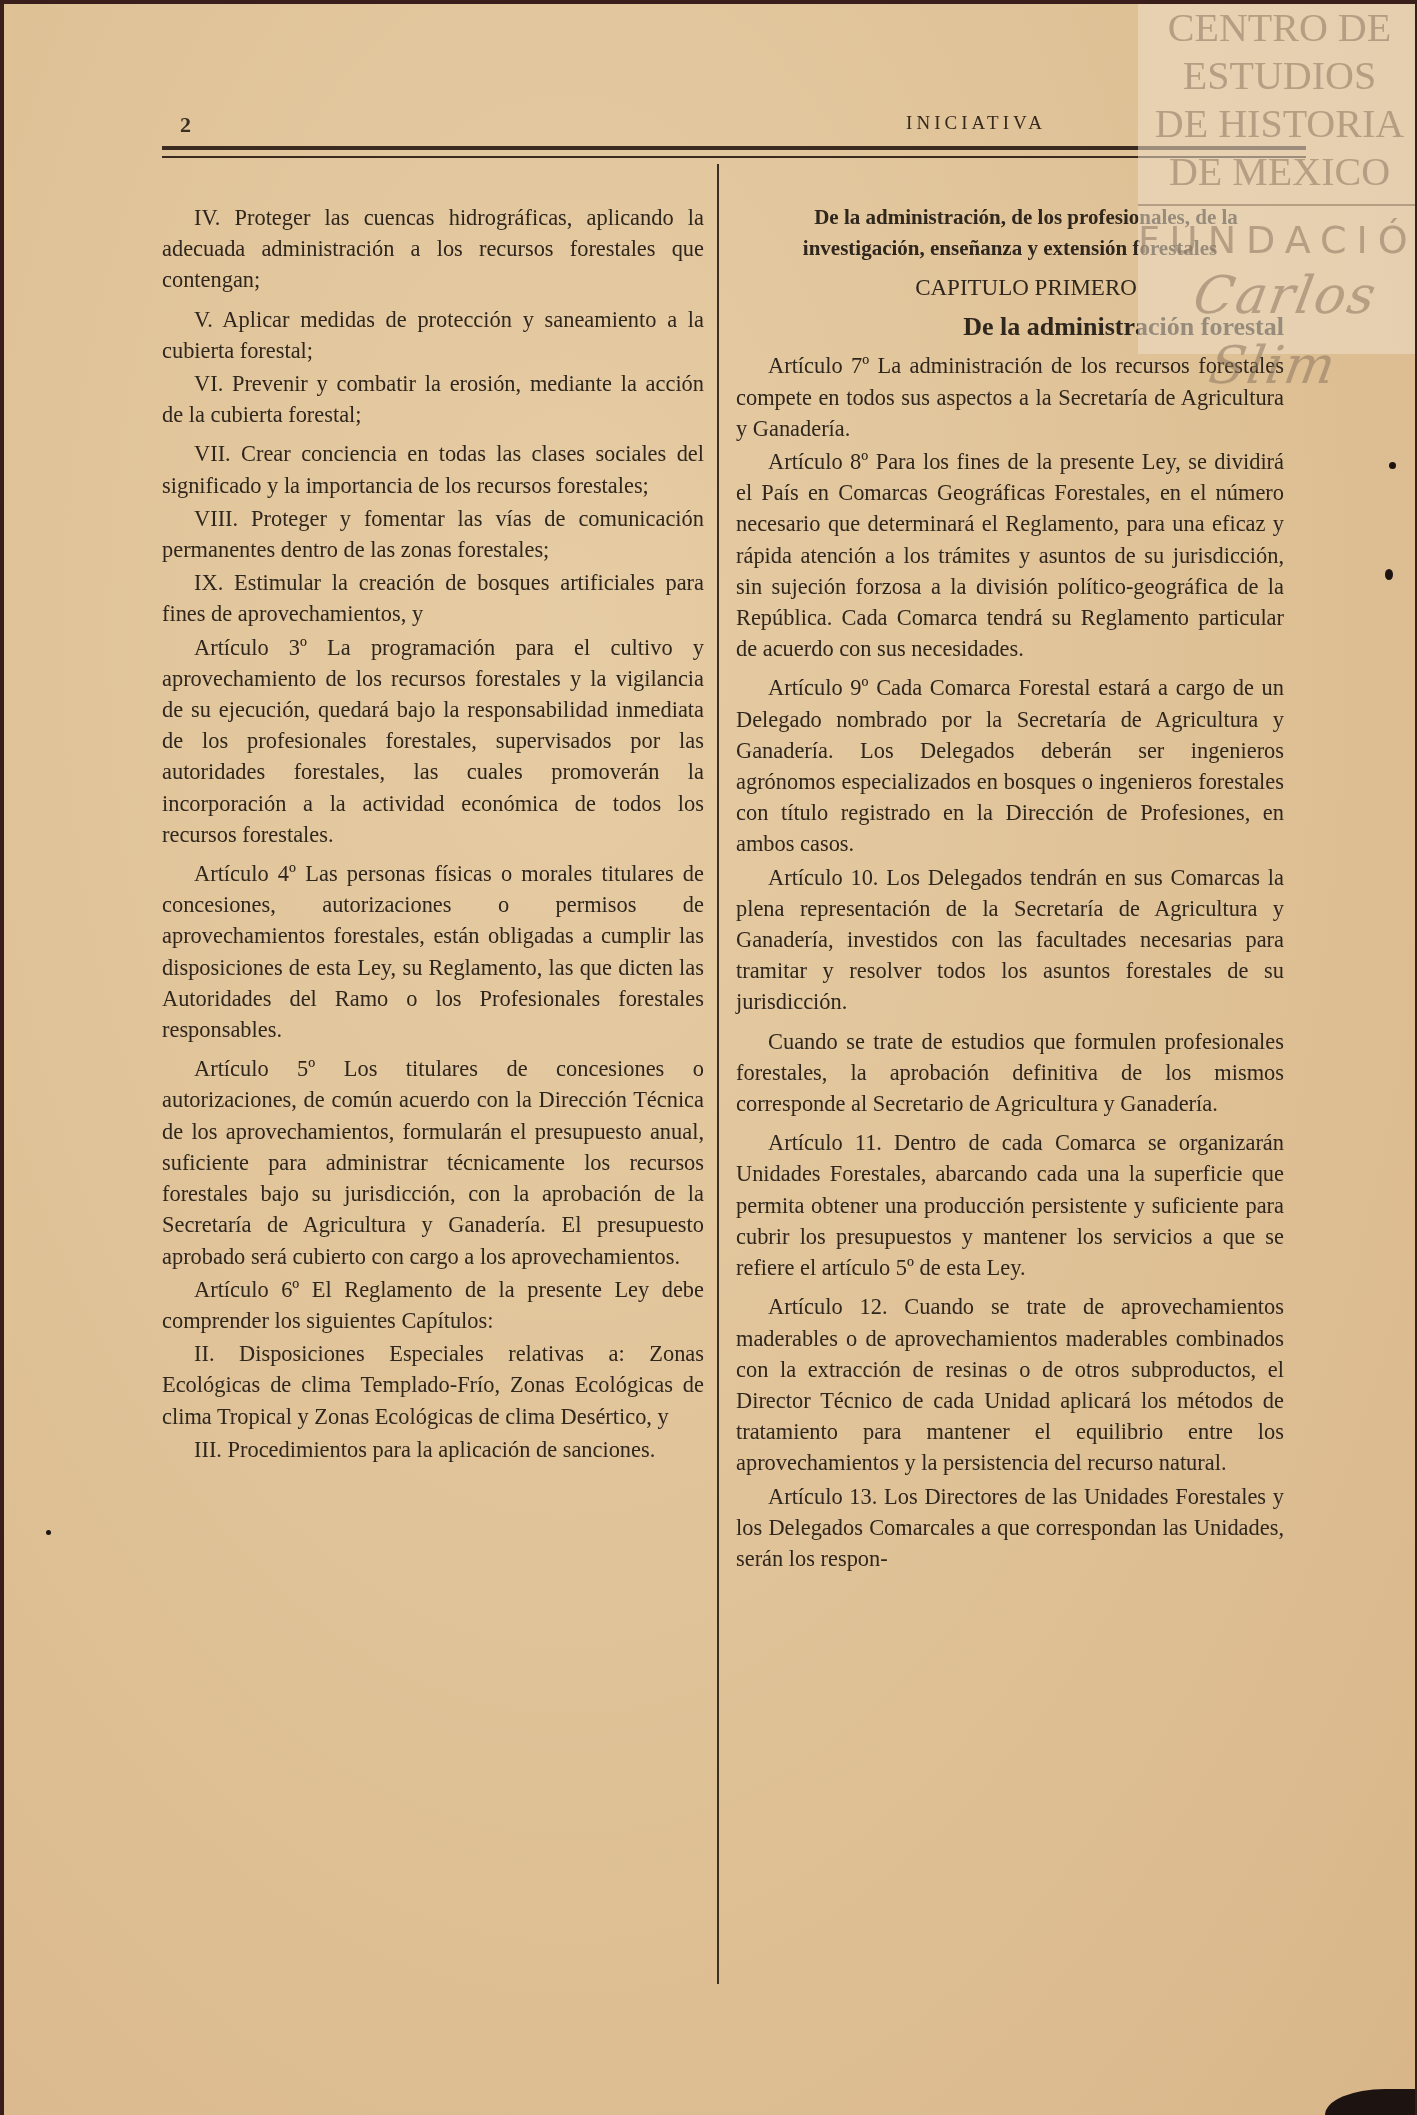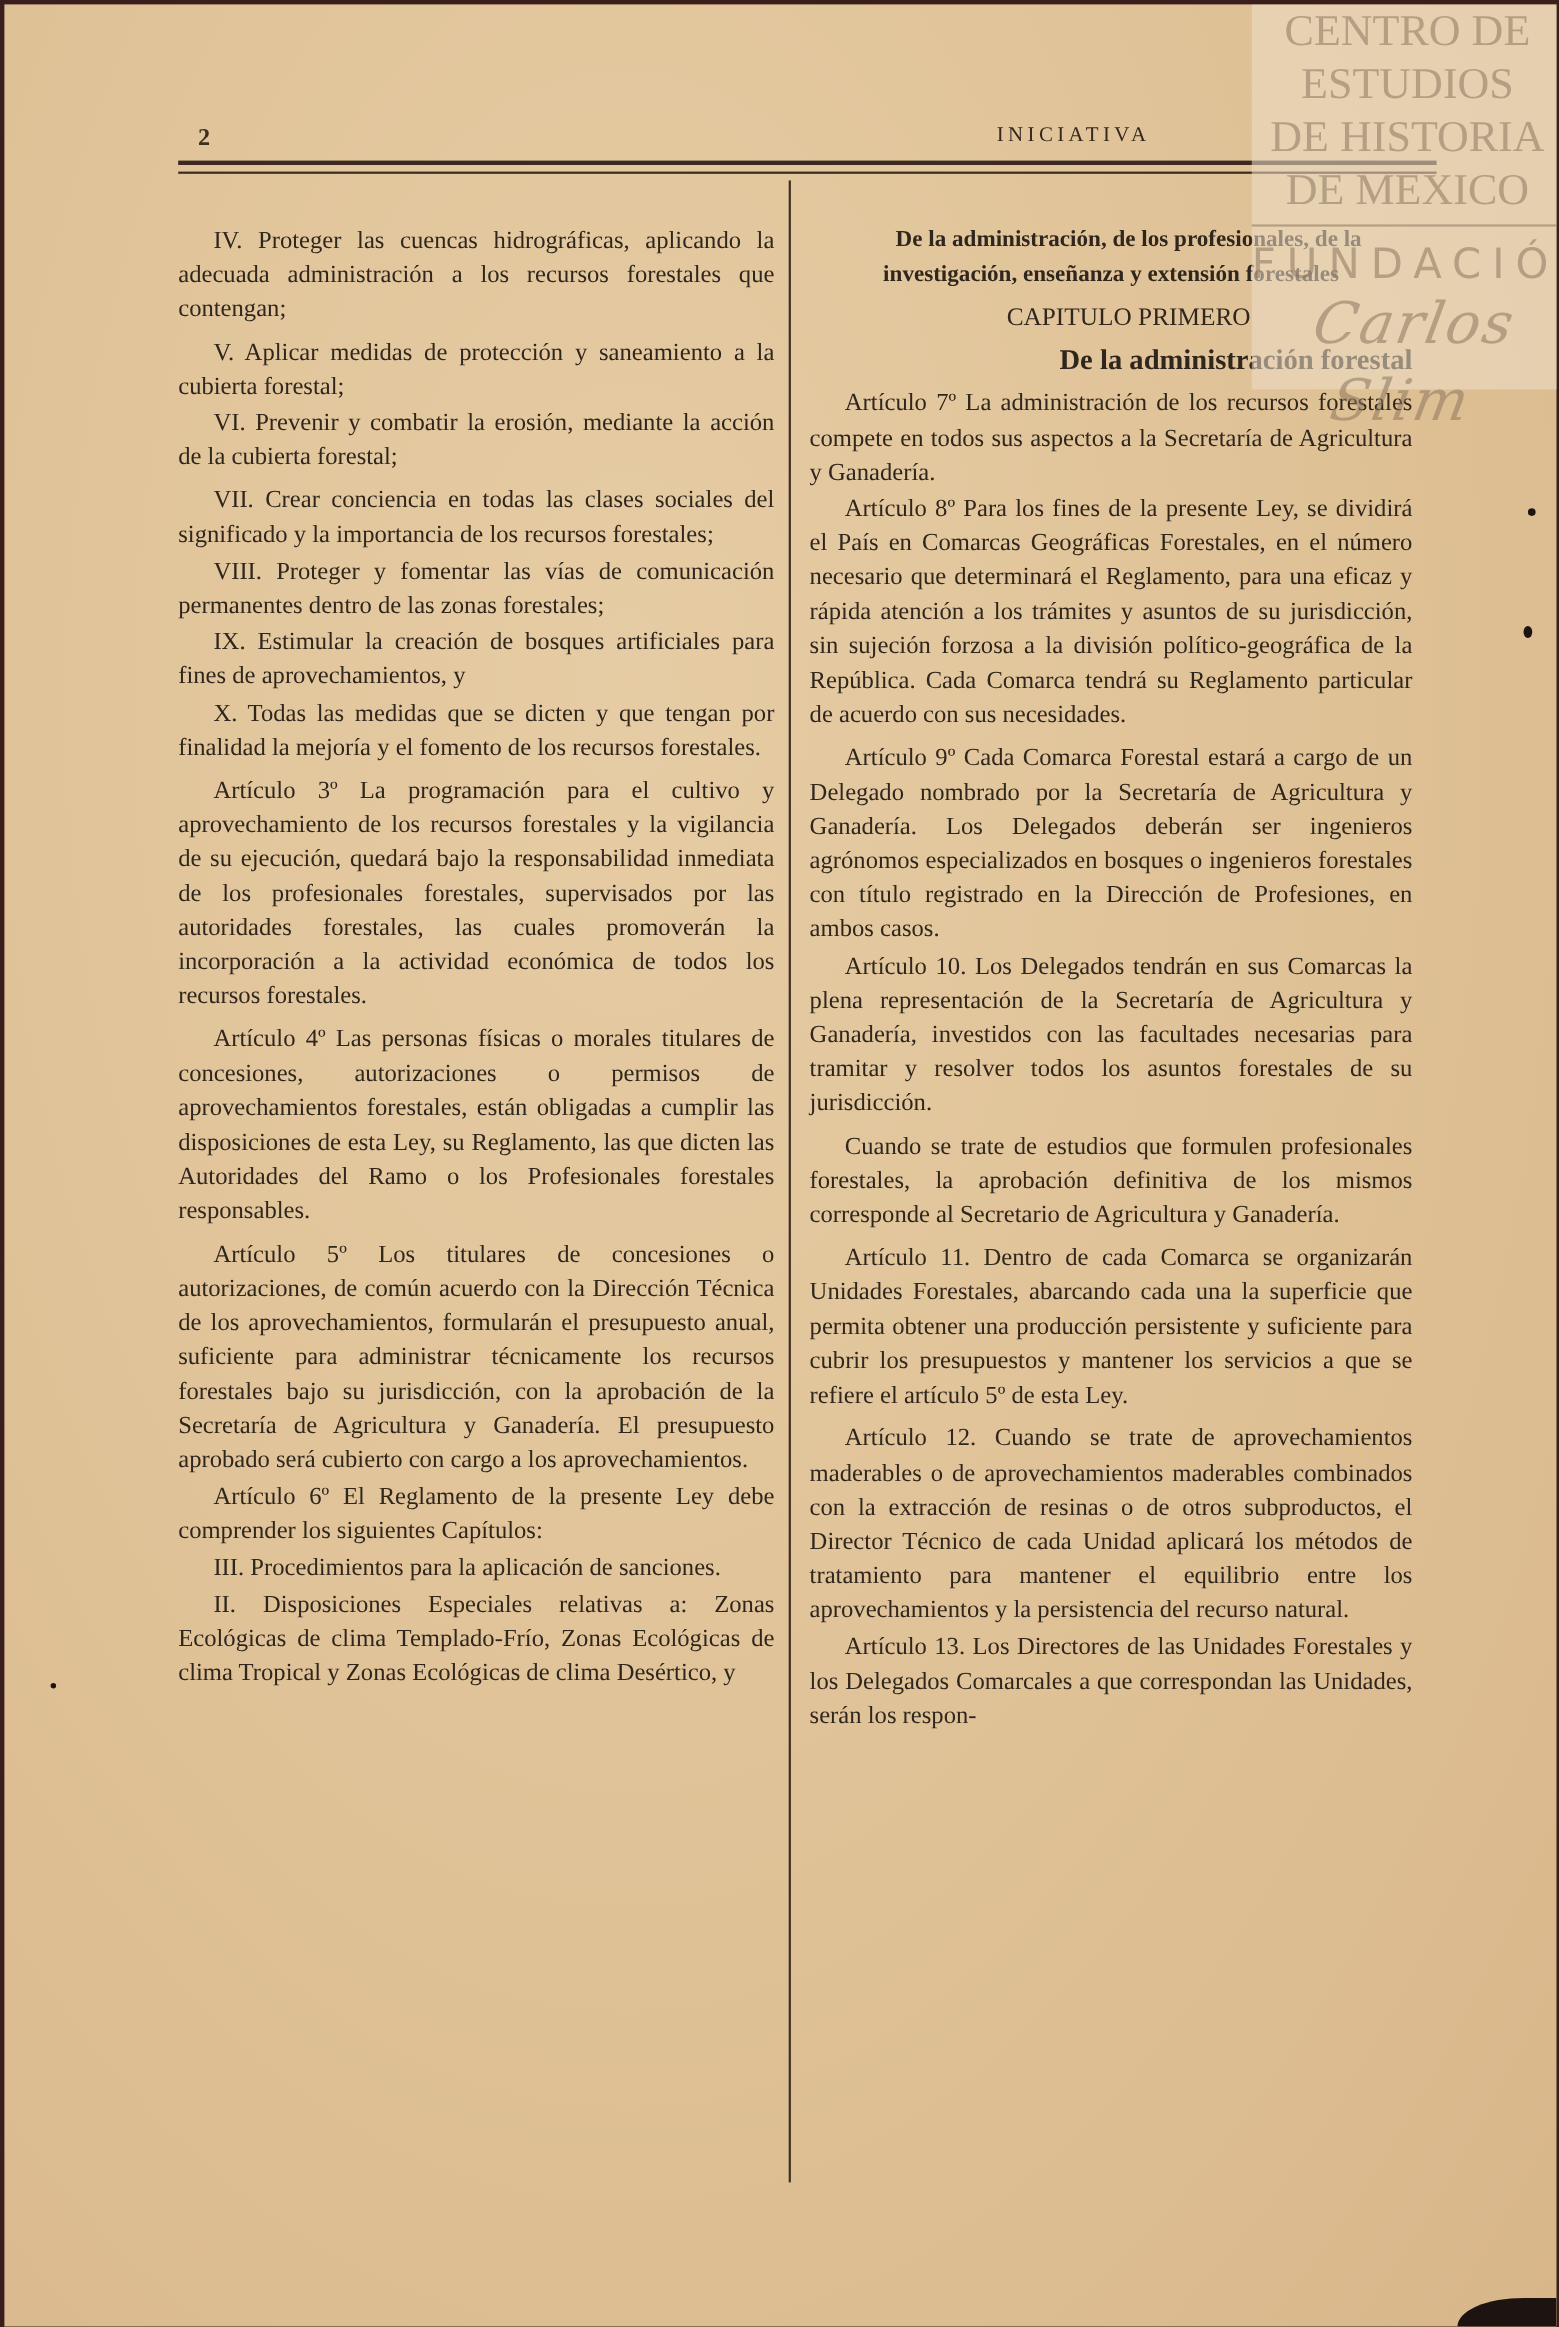--- a/index.html
+++ b/index.html
@@ -67,27 +67,26 @@
     <div class="rule2"></div>
   </div>
 
   <div class="col col-left">
     <p>IV. Proteger las cuencas hidrográficas, aplicando la adecuada administración a los recursos forestales que contengan;</p>
     <p class="tight">V. Aplicar medidas de protección y saneamiento a la cubierta forestal;</p>
     <p>VI. Prevenir y combatir la erosión, mediante la acción de la cubierta forestal;</p>
     <p class="tight">VII. Crear conciencia en todas las clases sociales del significado y la importancia de los recursos forestales;</p>
     <p class="tight">VIII. Proteger y fomentar las vías de comunicación permanentes dentro de las zonas forestales;</p>
     <p class="tight">IX. Estimular la creación de bosques artificiales para fines de aprovechamientos, y</p>
-    <p>X. Todas las medidas que se dicten y que tengan por finalidad la mejoría y el fomento de los recursos forestales.</p>
     <p>Artículo 3º La programación para el cultivo y aprovechamiento de los recursos forestales y la vigilancia de su ejecución, quedará bajo la responsabilidad inmediata de los profesionales forestales, supervisados por las autoridades forestales, las cuales promoverán la incorporación a la actividad económica de todos los recursos forestales.</p>
     <p>Artículo 4º Las personas físicas o morales titulares de concesiones, autorizaciones o permisos de aprovechamientos forestales, están obligadas a cumplir las disposiciones de esta Ley, su Reglamento, las que dicten las Autoridades del Ramo o los Profesionales forestales responsables.</p>
     <p class="tight">Artículo 5º Los titulares de concesiones o autorizaciones, de común acuerdo con la Dirección Técnica de los aprovechamientos, formularán el presupuesto anual, suficiente para administrar técnicamente los recursos forestales bajo su jurisdicción, con la aprobación de la Secretaría de Agricultura y Ganadería. El presupuesto aprobado será cubierto con cargo a los aprovechamientos.</p>
     <p class="tight">Artículo 6º El Reglamento de la presente Ley debe comprender los siguientes Capítulos:</p>
+    <p class="tight">II. Disposiciones Especiales relativas a: Zonas Ecológicas de clima Templado-Frío, Zonas Ecológicas de clima Tropical y Zonas Ecológicas de clima Desértico, y</p>
     <p class="tight">III. Procedimientos para la aplicación de sanciones.</p>
-    <p class="tight">II. Disposiciones Especiales relativas a: Zonas Ecológicas de clima Templado-Frío, Zonas Ecológicas de clima Tropical y Zonas Ecológicas de clima Desértico, y</p>
   </div>
 
   <div class="divider"></div>
 
   <div class="col col-right">
     <p class="h-sub">De la administración, de los profesionales, de la investigación, enseñanza y extensión forestales</p>
     <p class="h-cap">CAPITULO PRIMERO</p>
     <p class="h-capsub">De la administración forestal</p>
     <p class="tight">Artículo 7º La administración de los recursos forestales compete en todos sus aspectos a la Secretaría de Agricultura y Ganadería.</p>
     <p>Artículo 8º Para los fines de la presente Ley, se dividirá el País en Comarcas Geográficas Forestales, en el número necesario que determinará el Reglamento, para una eficaz y rápida atención a los trámites y asuntos de su jurisdicción, sin sujeción forzosa a la división político-geográfica de la República. Cada Comarca tendrá su Reglamento particular de acuerdo con sus necesidades.</p>

